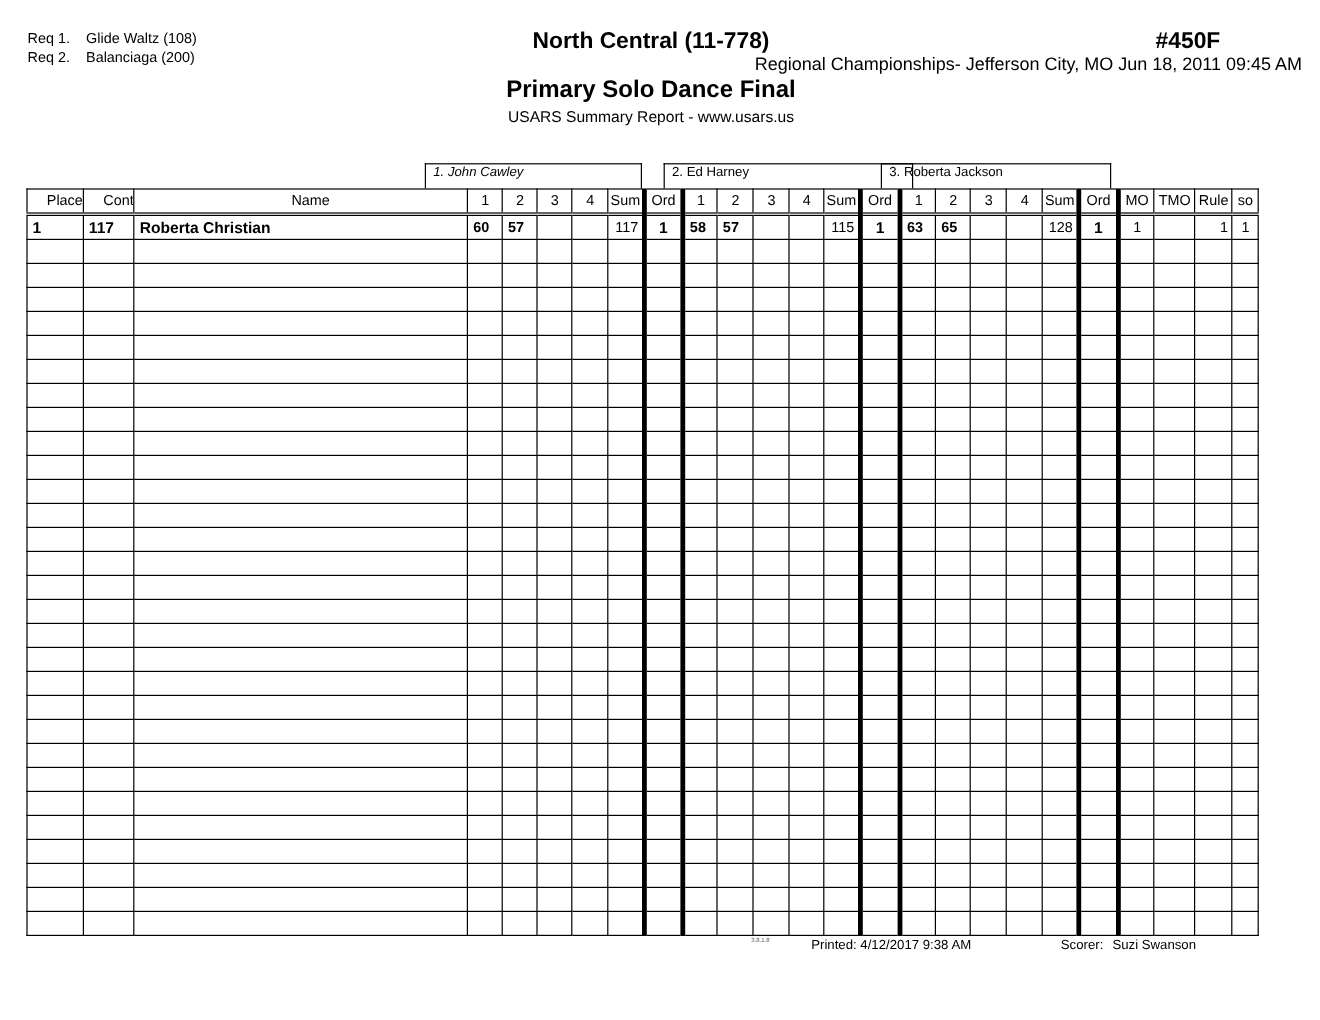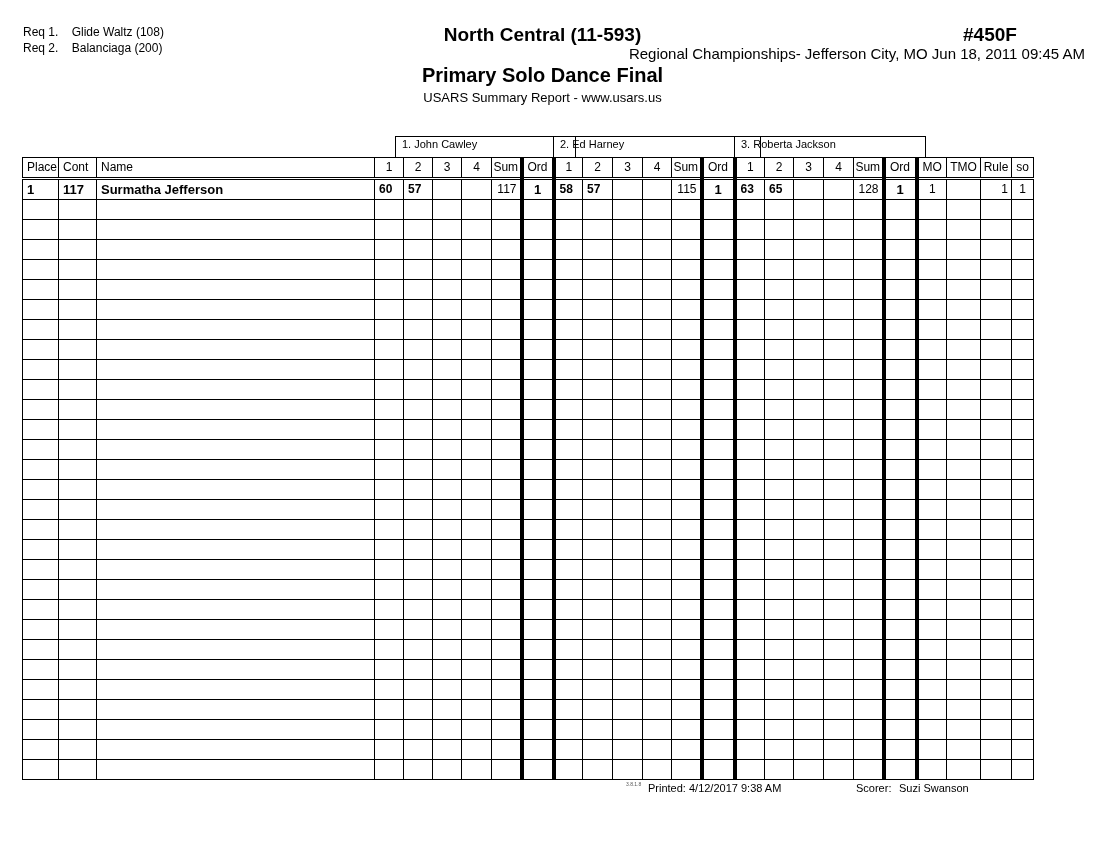--- a/index.html
+++ b/index.html
@@ -11,51 +11,51 @@
   .title2 { left: 0; width: 1085px; text-align: right; top: 45px; font-size: 15px; }
   .title3 { left: 0; width: 1085px; text-align: center; top: 64px; font-size: 20px; font-weight: bold; }
   .title4 { left: 0; width: 1085px; text-align: center; top: 90px; font-size: 13px; }
   .eventno { left: 963px; top: 24px; font-size: 19px; font-weight: bold; }
 
   .judge-box { top: 136px; height: 21px; border: 1px solid #000; border-bottom: none; box-sizing: border-box; font-size: 11px; line-height: 14px; padding-left: 6px; }
 
   table.grid { position: absolute; left: 22px; top: 157px; border-collapse: collapse; table-layout: fixed; }
   table.grid td { border: 1px solid #000; padding: 0; height: 19px; font-size: 12px; line-height: 19px; overflow: hidden; white-space: nowrap; }
   table.grid tr.hdr td { height: 19px; font-size: 12px; text-align: center; border-bottom: 3px double #000; }
-  table.grid tr.hdr td.left { text-align: left; padding-left: 4px; }
+  table.grid tr.hdr td.left { text-align: center; padding-left: 16px; }
   table.grid td.thickL { border-left: 4px solid #000; }
   table.grid td.c { text-align: center; }
   table.grid td.r { text-align: right; padding-right: 3px; }
   table.grid td.l { text-align: left; padding-left: 4px; font-weight: bold; }
   table.grid td.b { font-weight: bold; font-size: 13px; }
 
-  .footer { top: 782px; font-size: 11px; }
+  .footer { top: 782px; font-size: 11px; margin-left: 28px; }
   .ver { left: 626px; top: 781px; font-size: 5px; color: #555; }
 </style>
 </head>
 <body>
 
 <div class="abs req" style="top:25px;">
   <span>Req</span>
   <span class="num">1.</span>
   <span>Glide Waltz (108)</span>
 </div>
 <div class="abs req" style="top:41px;">
   <span>Req</span>
   <span class="num">2.</span>
   <span>Balanciaga (200)</span>
 </div>
 
-<div class="abs title1">North Central (11-593)</div>
+<div class="abs title1">North Central (11-778)</div>
 <div class="abs title2">Regional Championships- Jefferson City, MO  Jun 18, 2011  09:45 AM</div>
 <div class="abs title3">Primary Solo Dance Final</div>
 <div class="abs title4">USARS Summary Report - www.usars.us</div>
 <div class="abs eventno">#450F</div>
 
-<div class="abs judge-box" style="left:395px; width:181px;"><span>1.  John Cawley</span></div>
+<div class="abs judge-box" style="left:354px; width:181px;font-style:italic;"><span>1.  John Cawley</span></div>
 <div class="abs judge-box" style="left:553px; width:208px;"><span>2.  Ed Harney</span></div>
 <div class="abs judge-box" style="left:734px; width:192px;"><span>3.  Roberta Jackson</span></div>
 
 <table class="grid" id="grid">
   <colgroup>
     <col style="width:36px">
       <col style="width:38px">
       <col style="width:278px">
     <col style="width:29px">
       <col style="width:29px">
@@ -104,21 +104,21 @@
       <td>Sum</td>
       <td class="thickL">Ord</td>
       <td class="thickL">MO</td>
       <td>TMO</td>
       <td>Rule</td>
       <td>so</td>
     </tr>
     <tr>
       <td class="l b">1</td>
       <td class="l b">117</td>
-      <td class="l b">Surmatha Jefferson</td>
+      <td class="l b">Roberta Christian</td>
       <td class="l">60</td>
       <td class="l">57</td>
       <td class="l"></td>
       <td class="l"></td>
       <td class="r">117</td>
       <td class="c b thickL">1</td>
       <td class="l thickL">58</td>
       <td class="l">57</td>
       <td class="l"></td>
       <td class="l"></td>

